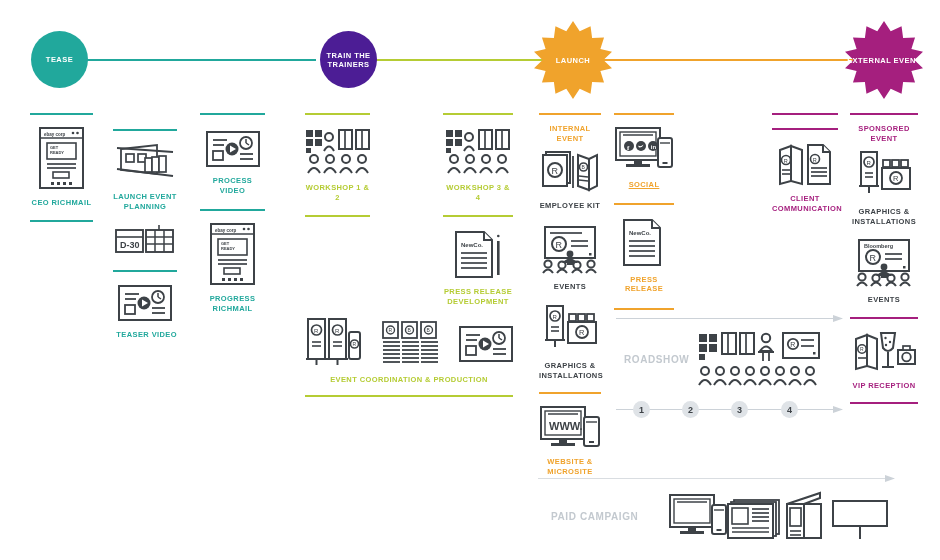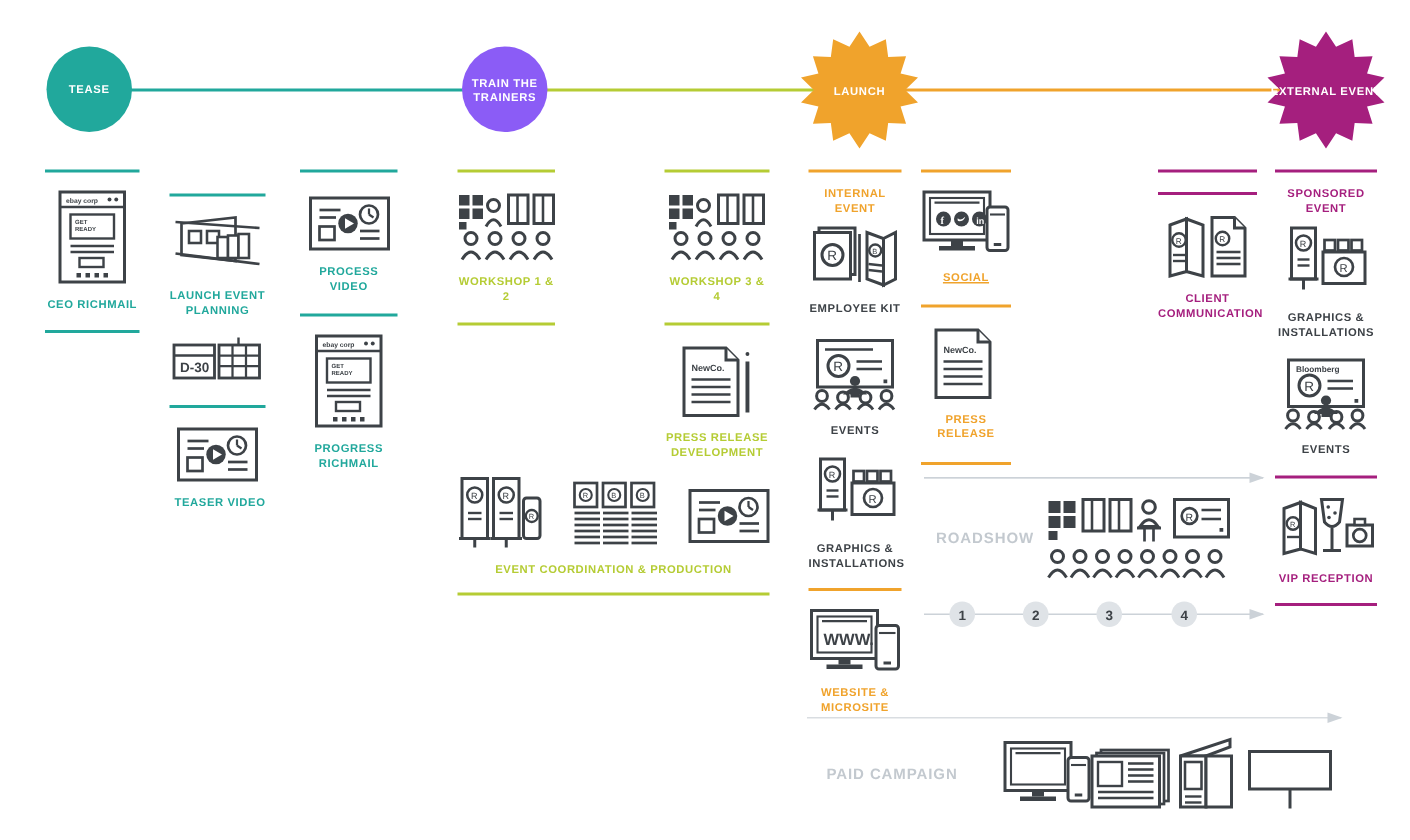--- a/index.html
+++ b/index.html
@@ -52,21 +52,21 @@
   <div>
 
     <div class="tl-line" style="left:86px;width:230px;background:#21a89c;"></div>
     <div class="tl-line" style="left:360px;width:200px;background:#b5cc34;"></div>
     <div class="tl-line" style="left:596px;width:260px;background:#f0a32c;"></div>
 
     <div class="node circle" style="left:31px;top:31px;width:57px;height:57px;background:#21a89c;">
       <span>TEASE</span>
     </div>
 
-    <div class="node circle" style="left:308px;top:31px;width:57px;height:57px;background:#8b5cf6;">
+    <div class="node circle" style="left:320px;top:31px;width:57px;height:57px;background:#4c1d95;">
       <span>TRAIN THE TRAINERS</span>
     </div>
 
     <div class="node burst" style="left:534px;top:21px;width:78px;height:78px;">
       <svg class="burst-bg" viewBox="0 0 100 100">
         <polygon fill="#f0a32c" points="50,0 58.6,13.1 72.5,6.7 74.5,21.9 89.8,21.2 85.1,35.8 100,39.4 89,50 100,60.6 85.1,64.2 89.8,78.8 74.5,78.1 72.5,93.3 58.6,86.9 50,100 41.4,86.9 27.5,93.3 25.5,78.1 10.2,78.8 14.9,64.2 0,60.6 11,50 0,39.4 14.9,35.8 10.2,21.2 25.5,21.9 27.5,6.7 41.4,13.1"></polygon>
       </svg>
       <span>LAUNCH</span>
     </div>
 

